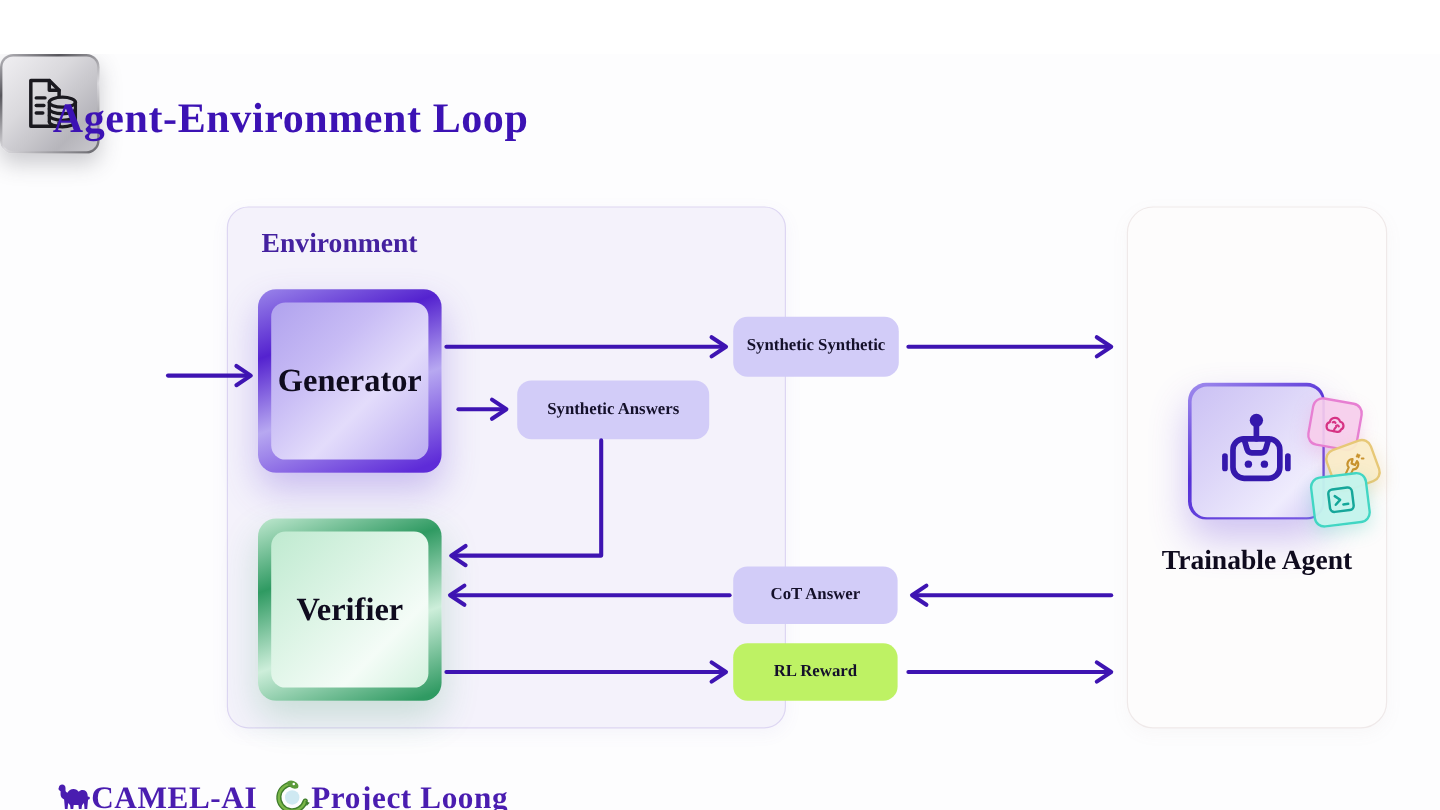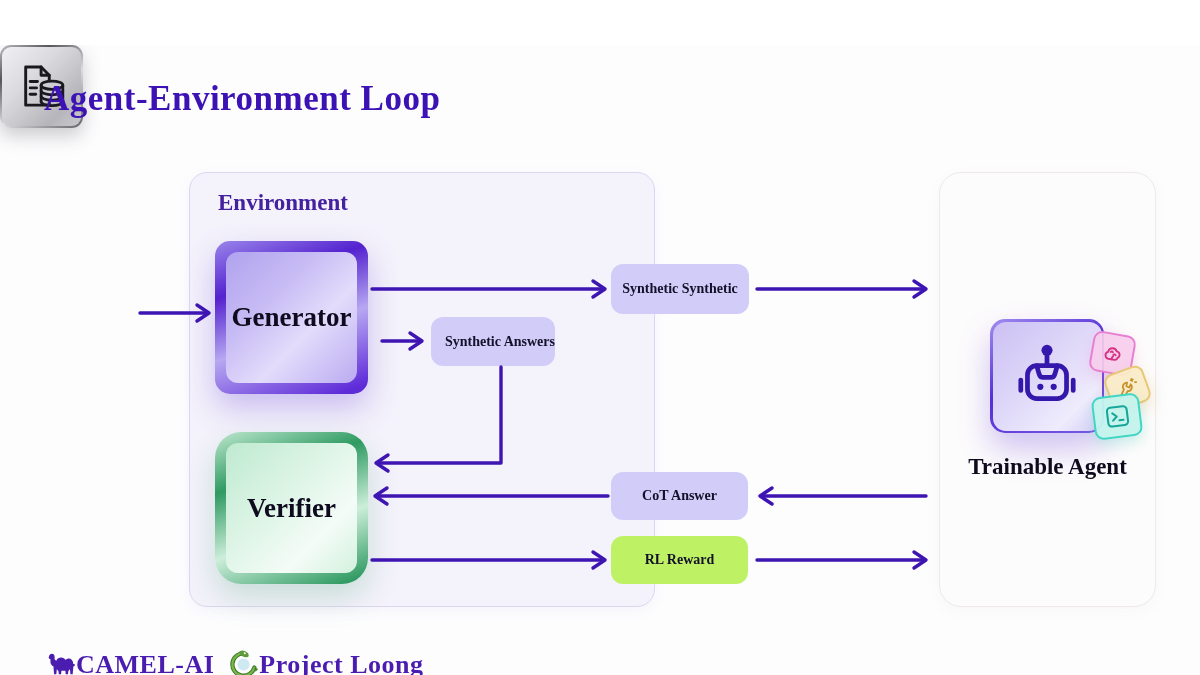--- a/index.html
+++ b/index.html
@@ -41,21 +41,20 @@
     background: linear-gradient(160deg, #9a85ea 0%, #5422cf 28%, #b7a8f1 58%, #5e2bd8 95%);
     box-shadow: 0 14px 30px rgba(104,66,216,0.30);
   }
   #generator-wrap .node-body {
     background: linear-gradient(135deg, #b0a2ee 0%, #c8bcf5 35%, #e3dcfb 62%, #baabf1 100%);
   }
   #verifier-wrap {
     left: 25px; top: 259px; width: 153px; height: 152px;
     background: linear-gradient(160deg, #bfe8cf 0%, #2f9a62 30%, #cdeeda 62%, #2f9a62 96%);
     box-shadow: 0 14px 30px rgba(50,150,95,0.22);
-    border-radius: 26px;
   }
   #verifier-wrap .node-body {
     background: linear-gradient(135deg, #bfead0 0%, #dcf4e5 40%, #f4fcf7 72%, #d3f1de 100%);
   }
 
   
   #seed-wrap {
     left: 46px; top: 218px; width: 83px; height: 83px; border-radius: 11px; padding: 2px;
     background: linear-gradient(145deg, #bdbcc1 0%, #57565c 25%, #dcdbdf 58%, #65646a 100%);
     box-shadow: 0 8px 18px rgba(60,60,70,0.25);
@@ -70,21 +69,21 @@
 
   
   .flow-box {
     position: absolute; border-radius: 12px;
     display: flex; align-items: center; justify-content: center;
     font-size: 14px; font-weight: bold; color: #14102a;
   }
   .lavender { background: #d2ccf8; }
   .greenbox { background: #bef264; }
   #box-synthetic-questions { left: 611px; top: 219px; width: 138px; height: 50px; }
-  #box-synthetic-answers  { left: 431px; top: 272px; width: 124px; height: 49px; justify-content: flex-end; }
+  #box-synthetic-answers  { left: 431px; top: 272px; width: 160px; height: 49px; }
   #box-cot-answer         { left: 611px; top: 427px; width: 137px; height: 48px; }
   #box-rl-reward          { left: 611px; top: 491px; width: 137px; height: 48px; }
 
   
   #agent-panel {
     left: 939px; top: 127px; width: 217px; height: 435px;
     background: #fdfcfc; border: 1.5px solid #efe9e9; border-radius: 22px;
     box-shadow: 0 4px 14px rgba(160,140,140,0.05);
   }
   #robot-wrap {

